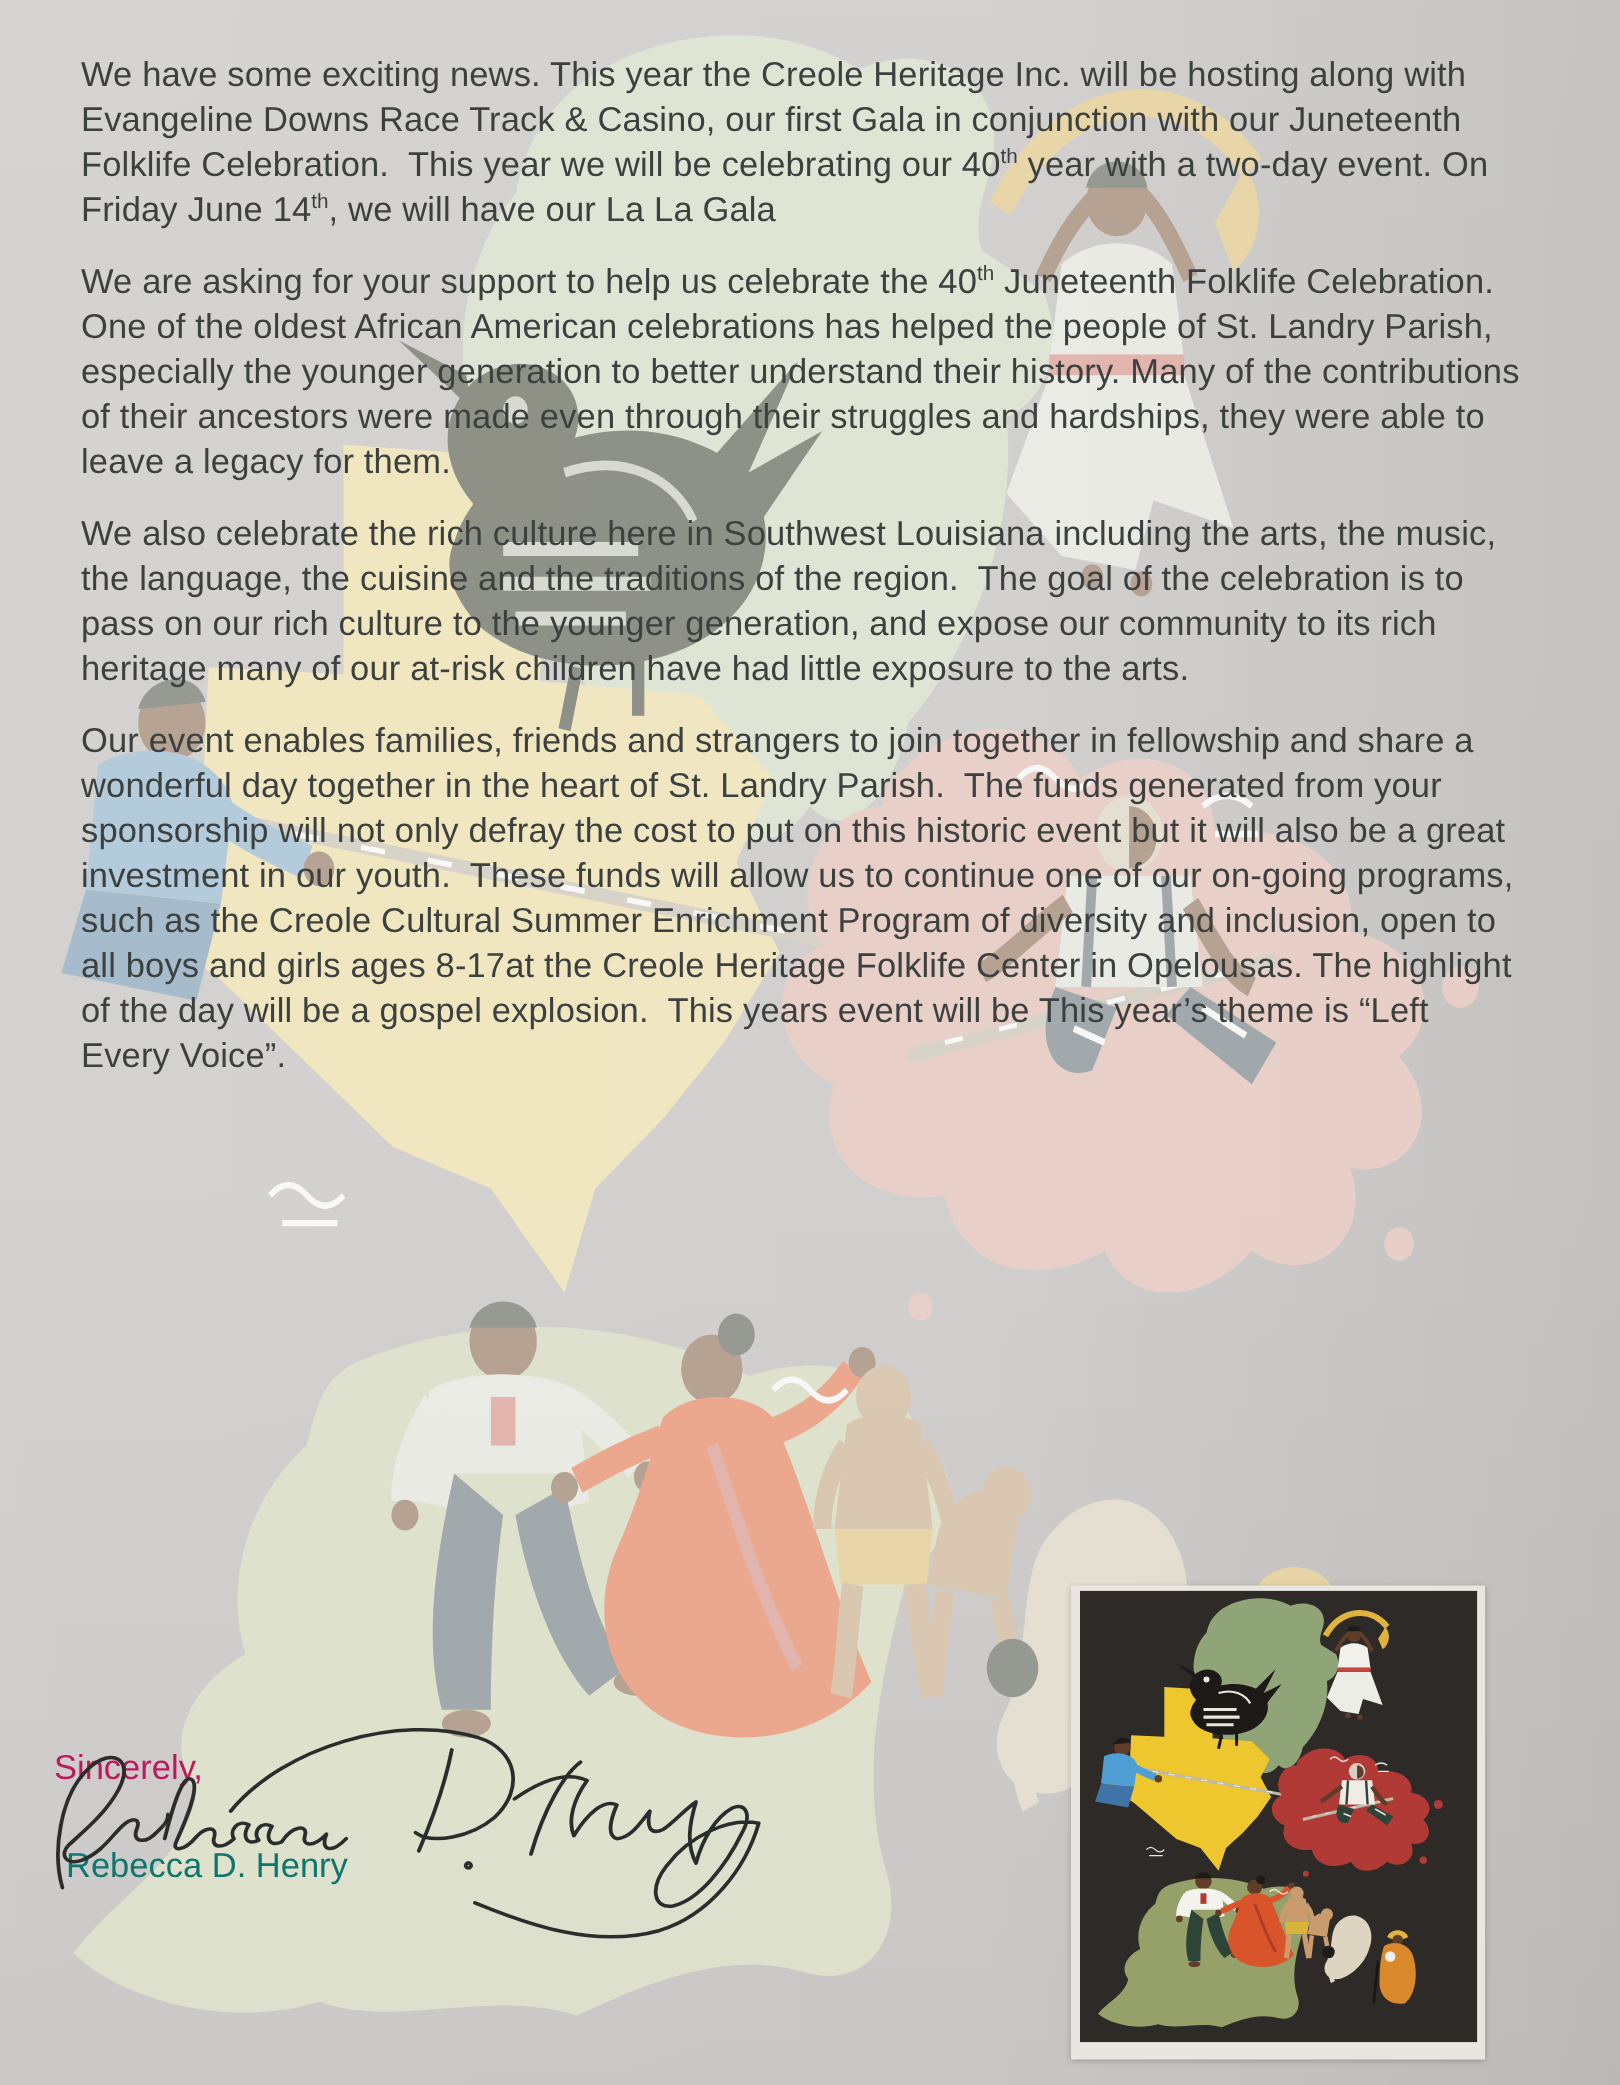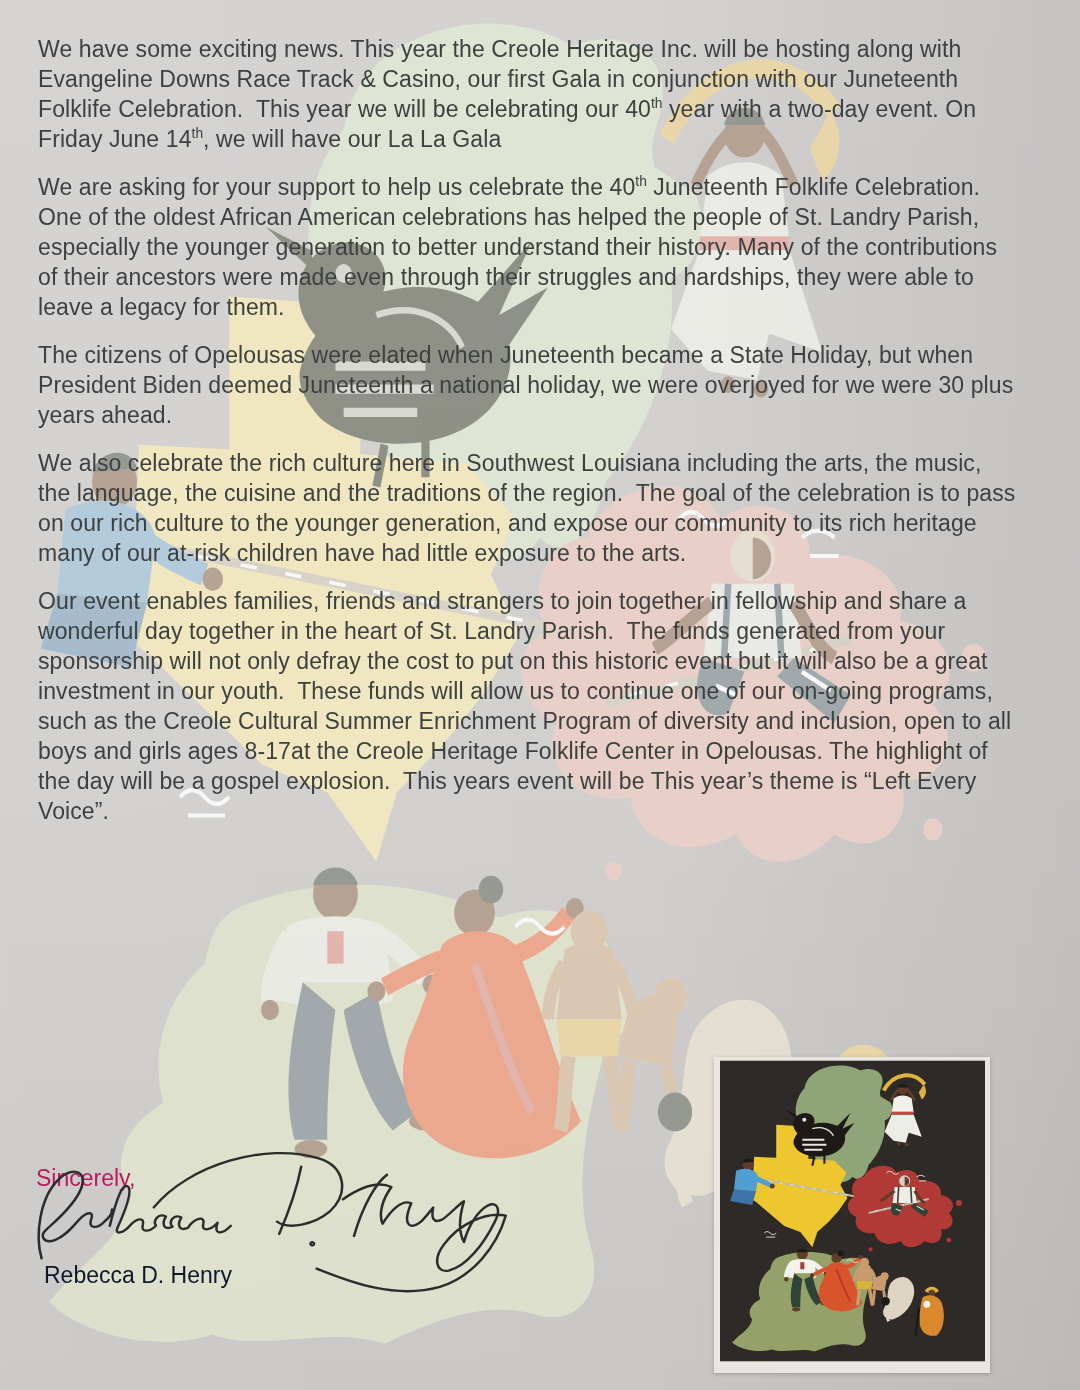--- a/index.html
+++ b/index.html
@@ -19,25 +19,25 @@
     --c-bird:#83867b;   --c-birdw:#d9dcd2; --c-blue:#afcadf; --c-bluedk:#9fb8cb;
     --c-skin:#b29b89;   --c-tan:#dcc7ae;   --c-white:#eef0e9; --c-orange:#f0a284;
     --c-pants:#9aa3a7;  --c-cream:#e9e3d3; --c-robe:#e7c193; --c-yellow:#edd8a3;
     --c-pole:#d8d4c8;   --c-mark:#ffffff;  --c-redacc:#e5b1a9; --c-dkhair:#8d9089;
   }
   .letter-text{
     position:absolute;left:38px;top:34px;width:978px;z-index:2;
     color:#3c403f;font-size:23px;line-height:30px;letter-spacing:.1px;
   }
   .salutation{margin:0 0 64px 0;}
-  .letter-par{margin:0 0 18px 0;white-space:pre-wrap;}
+  .letter-par{margin:0 0 18px 16px;white-space:pre-wrap;}
   .letter-par sup{font-size:.6em;line-height:0;vertical-align:super;letter-spacing:0;}
   .sig-closing{position:absolute;left:36px;top:1165px;z-index:2;color:#be185d;font-size:23px;}
   .sig-script{position:absolute;left:16px;top:1134px;width:540px;height:170px;z-index:3;}
-  .sig-typed{position:absolute;left:44px;top:1230px;z-index:2;color:#0f172a;font-size:23px;margin-top:32px;}
+  .sig-typed{position:absolute;left:44px;top:1230px;z-index:2;color:#0f766e;font-size:23px;}
   .painting-frame{
     position:absolute;left:714px;top:1057px;width:276px;height:316px;z-index:4;
     background:#e9e6e2;padding:3px 5px 11px 6px;box-sizing:border-box;
     box-shadow:0 1px 4px rgba(0,0,0,.22);
   }
   .painting-frame svg{display:block;}
 </style>
 </head>
 <body>
 
@@ -171,21 +171,20 @@
 </svg>
 
 <svg class="watermark" viewBox="0 0 264 300" preserveAspectRatio="none" width="1080" height="1390" style="opacity: 0.85;">
   <use href="#painting-art"></use>
 </svg>
 
 <div class="letter-text">
   <div>
       <p class="letter-par"><span>We have some exciting news. This year the Creole Heritage Inc. will be hosting along with Evangeline Downs Race Track &amp; Casino, our first Gala in conjunction with our Juneteenth Folklife Celebration.  This year we will be celebrating our 40</span><sup>th</sup><span> year with a two-day event. On Friday June 14</span><sup>th</sup><span>, we will have our La La Gala</span></p>
       <p class="letter-par"><span>We are asking for your support to help us celebrate the 40</span><sup>th</sup><span> Juneteenth Folklife Celebration.  One of the oldest African American celebrations has helped the people of St. Landry Parish, especially the younger generation to better understand their history. Many of the contributions of their ancestors were made even through their struggles and hardships, they were able to leave a legacy for them.</span></p>
-      <p class="letter-par"><span>The citizens of Opelousas were elated when Juneteenth became a State Holiday, but when President Biden deemed Juneteenth a national holiday, we were overjoyed for we were 30 plus years ahead.</span></p>
       <p class="letter-par"><span>We also celebrate the rich culture here in Southwest Louisiana including the arts, the music, the language, the cuisine and the traditions of the region.  The goal of the celebration is to pass on our rich culture to the younger generation, and expose our community to its rich heritage many of our at-risk children have had little exposure to the arts.</span></p>
       <p class="letter-par"><span>Our event enables families, friends and strangers to join together in fellowship and share a wonderful day together in the heart of St. Landry Parish.  The funds generated from your sponsorship will not only defray the cost to put on this historic event but it will also be a great investment in our youth.  These funds will allow us to continue one of our on-going programs, such as the Creole Cultural Summer Enrichment Program of diversity and inclusion, open to all boys and girls ages 8-17at the Creole Heritage Folklife Center in Opelousas. The highlight of the day will be a gospel explosion.  This years event will be This year’s theme is “Left Every Voice”.</span></p>
     </div>
 </div>
 
 <div class="sig-closing">Sincerely,</div>
 
 <svg class="sig-script" viewBox="0 0 540 170" role="img">
   <title>Rebecca D. Henry</title>
   <g transform="translate(8,2) scale(1.1,1.02)" style="stroke:#2a2d2c;stroke-width:2.3;fill:none;stroke-linecap:round;stroke-linejoin:round">

